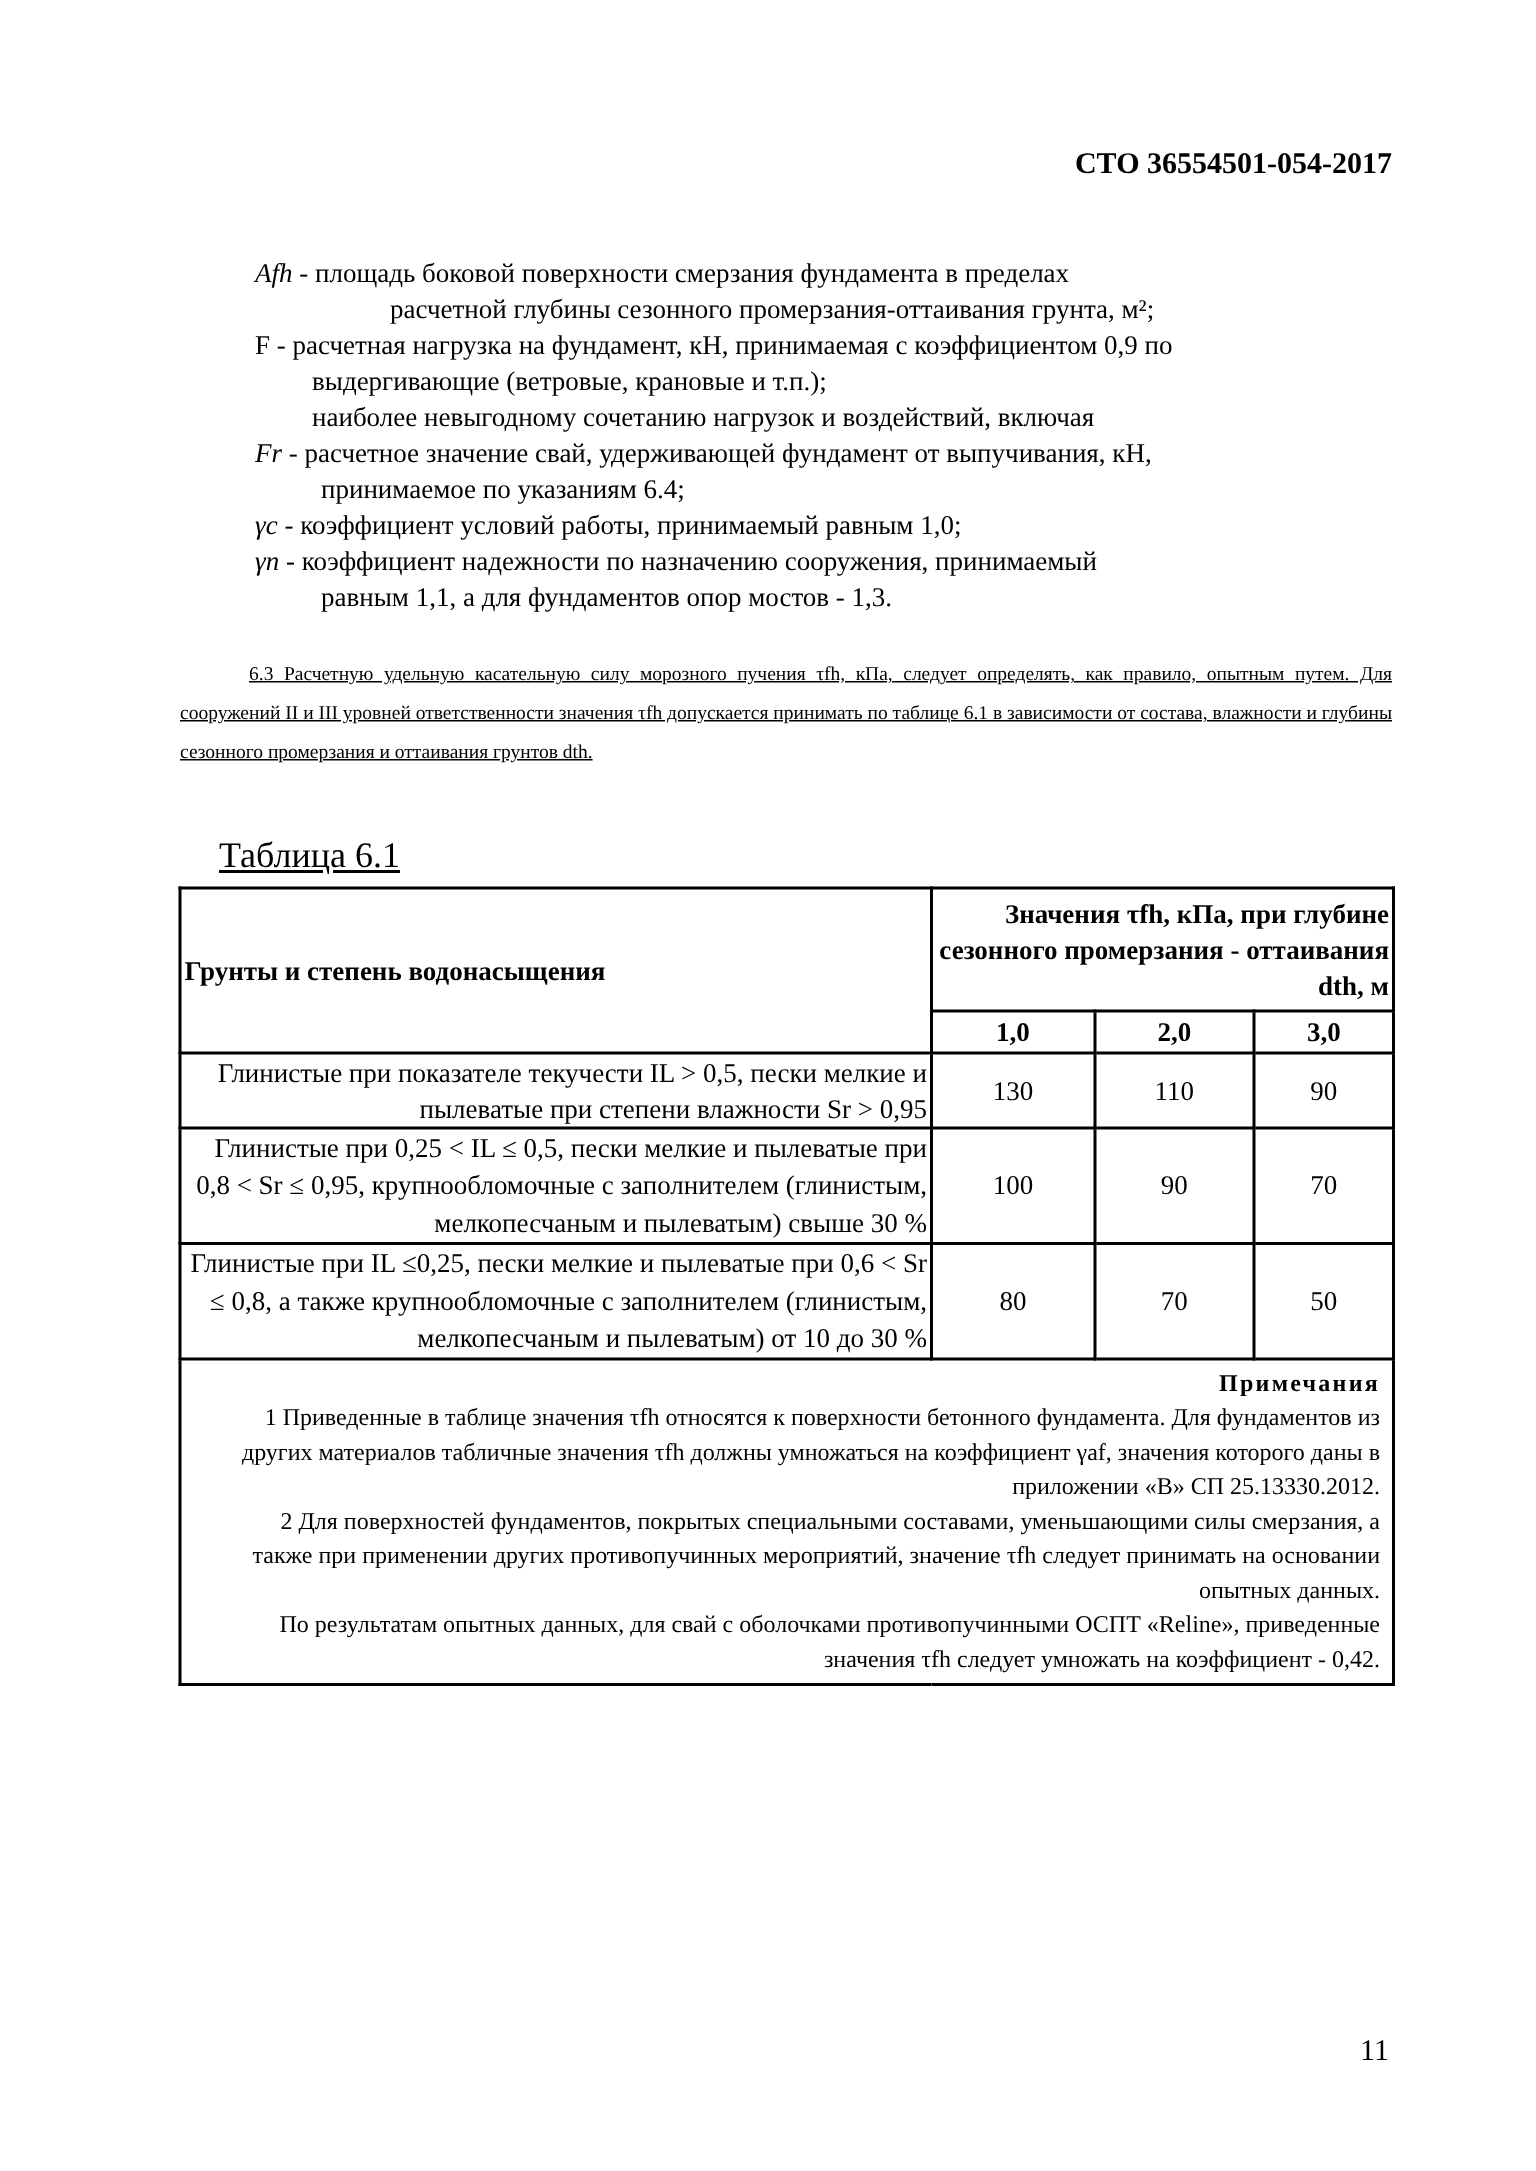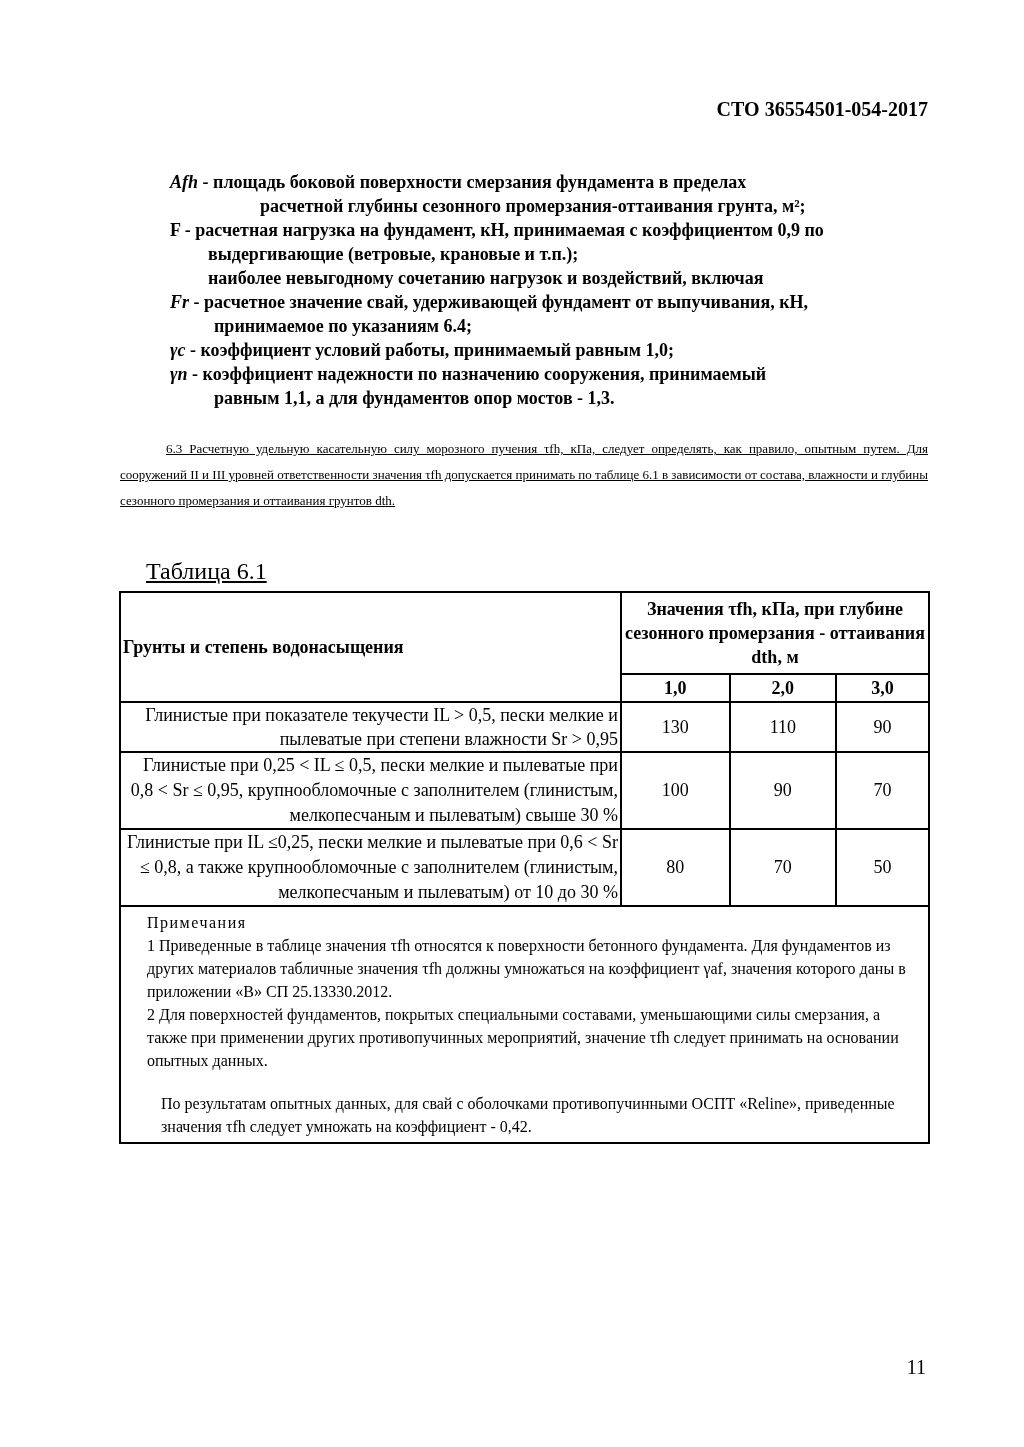--- a/index.html
+++ b/index.html
@@ -1,34 +1,34 @@
 <!DOCTYPE html>
 <html><head>
 <meta charset="utf-8">
 <style>
   html, body { margin:0; padding:0; background:#ffffff; }
   body { width:1024px; height:1447px; position:relative; font-family:"Liberation Serif", serif; color:#000; overflow:hidden; }
   .header { position:absolute; top:98px; right:96px; font-weight:bold; font-size:20px; }
   .defs { position:absolute; left:170px; top:170px; width:760px; font-size:18px; line-height:24px; }
-  .def { margin:0;font-weight:bold; }
+  .def { margin:0; }
   .def .cont { padding-left:48px; }
   .para { position:absolute; left:120px; top:436px; width:808px; font-size:13px; line-height:26px; text-align:justify;text-decoration:underline; }
   .para .first { text-indent:46px; }
   .caption { position:absolute; left:146px; top:558px; font-size:24px;text-decoration:underline; }
   table { position:absolute; left:119px; top:591px; width:811px; border-collapse:collapse; font-size:18px; }
-  td, th { border:2px solid #000; }
+  td, th { border:2px solid #000;text-align:right; }
   th { font-weight:bold; }
   .hdr-left { text-align:left; padding-left:2px;margin-left:43px; }
   .hdr-right { line-height:24px; padding:4px 2px; }
   .col { text-align:center; font-weight:bold; height:24px; }
   .desc { text-align:right; padding:0 2px; line-height:24px; vertical-align:top; }
   .val { text-align:center; vertical-align:middle;margin-left:33px; }
   .notes { font-size:16px; line-height:23px; padding:4px 8px 4px 26px; }
-  .notes-title { font-weight:normal; letter-spacing:1.5px; }
-  .ind { padding-left:14px;margin-top:20px; }
+  .notes-title { font-weight:bold; letter-spacing:1.5px; }
+  .ind { padding-left:14px; }
   .pagenum { position:absolute; right:98px; top:1356px; font-size:20px; }
   i { font-style:italic; }
 </style>
 </head>
 <body>
 
 <div class="header">СТО 36554501-054-2017</div>
 
 <div class="defs">
   <div class="def">

